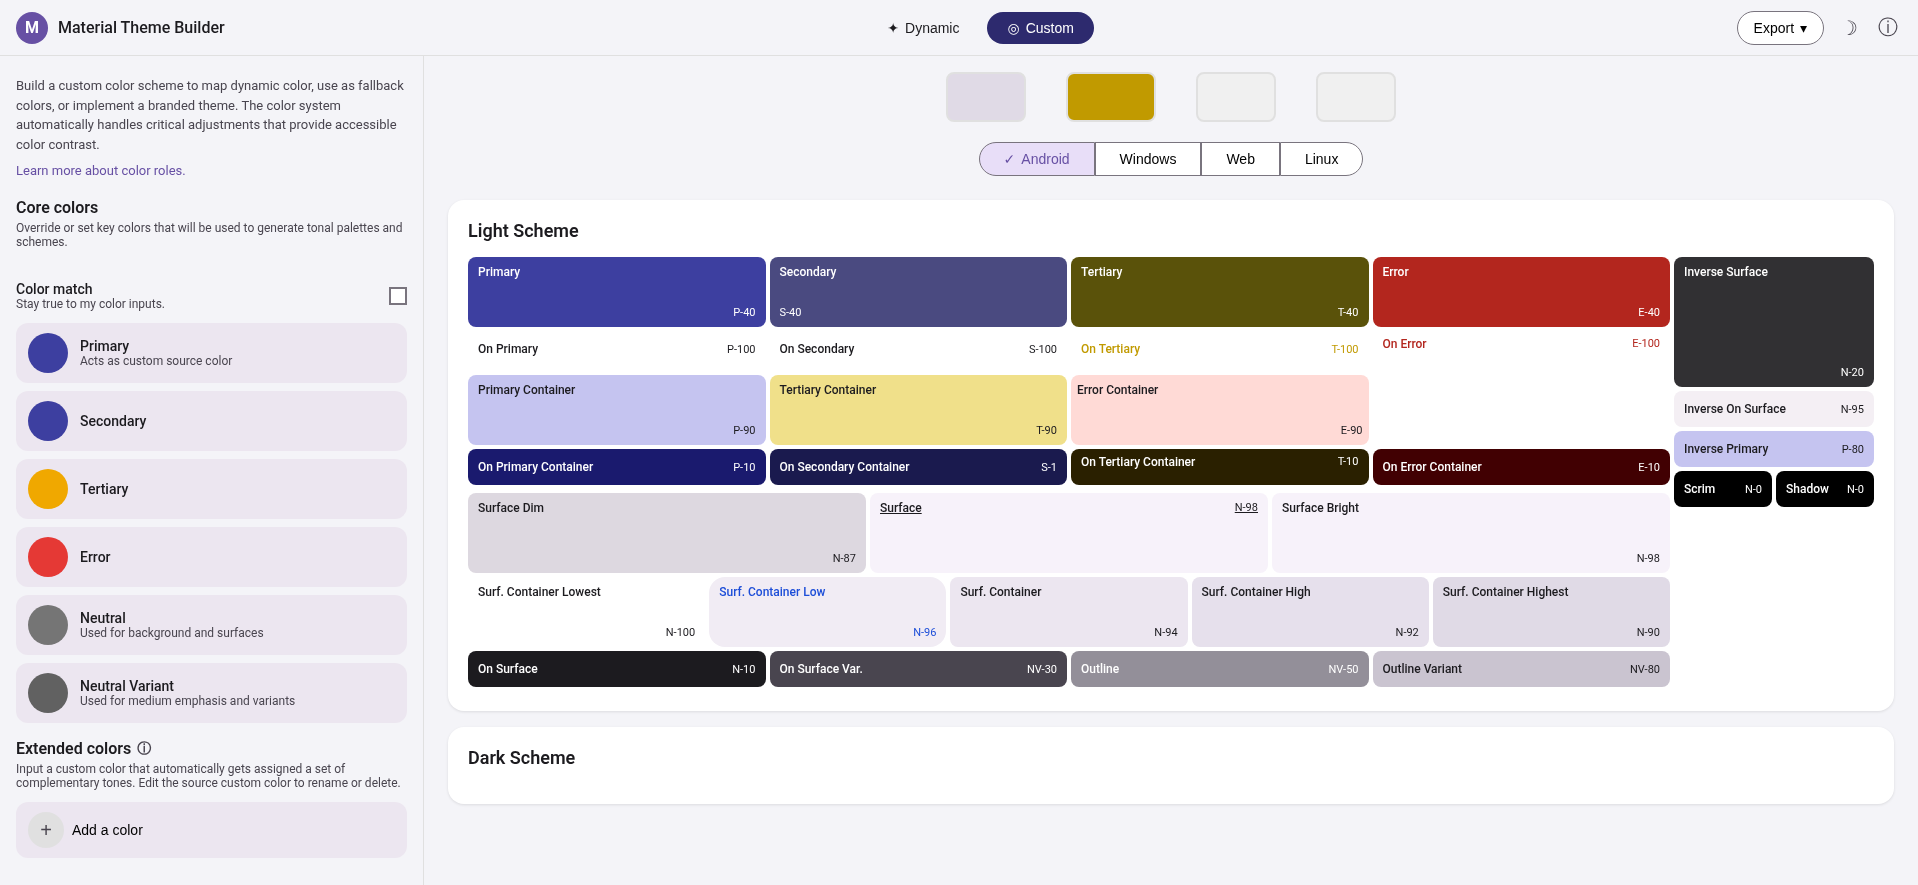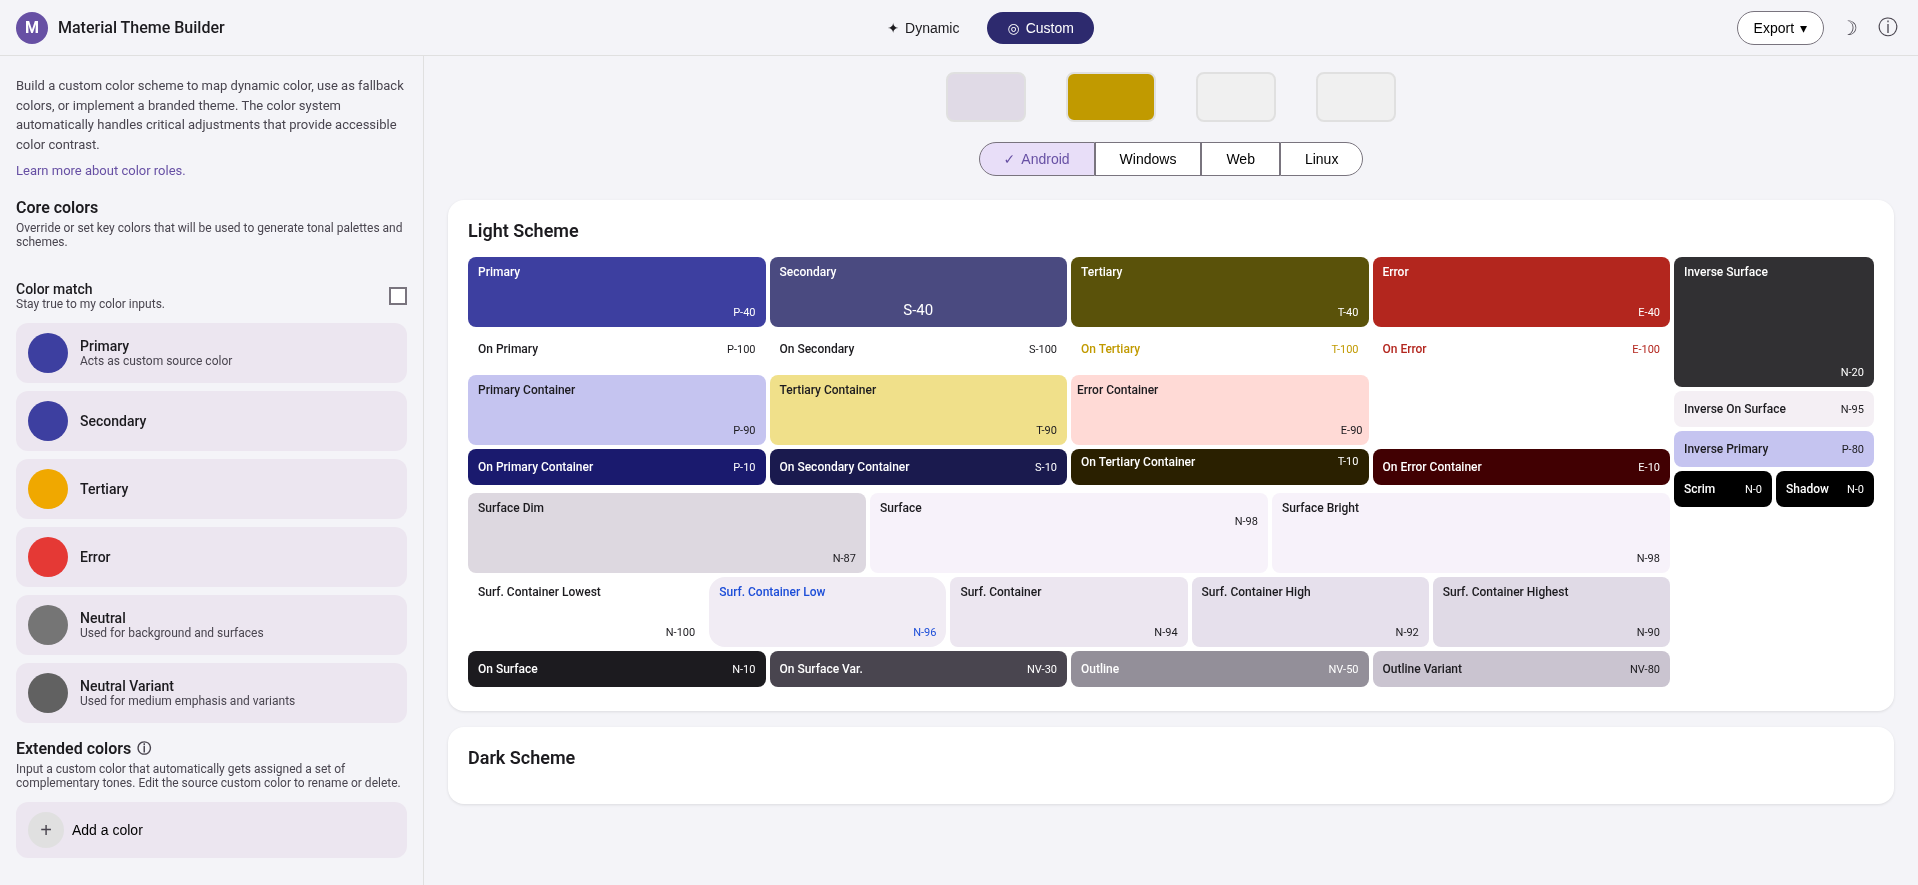--- a/index.html
+++ b/index.html
@@ -436,21 +436,21 @@
       <div class="scheme-layout">
         <div class="scheme-main">
 
           <div class="swatch-row" id="swatch-row-1">
               <div style="background: rgb(61, 63, 160); color: rgb(255, 255, 255); border-radius: 8px; padding: 8px 10px; min-height: 70px; display: flex; flex-direction: column; justify-content: space-between;">
     <span style="font-size:12px; font-weight:500;">Primary</span>
     <span style="font-size:11px; text-align:right;">P-40</span>
   </div>
               <div style="background: rgb(74, 74, 128); color: rgb(255, 255, 255); border-radius: 8px; padding: 8px 10px; min-height: 70px; display: flex; flex-direction: column; justify-content: space-between;">
     <span style="font-size:12px; font-weight:500;">Secondary</span>
-    <span style="font-size:15px; text-align:center;">S-40</span>
+    <span style="font-size:11px; text-align:left;">S-40</span>
   </div>
               <div style="background: rgb(90, 82, 10); color: rgb(255, 255, 255); border-radius: 8px; padding: 8px 10px; min-height: 70px; display: flex; flex-direction: column; justify-content: space-between;">
     <span style="font-size:12px; font-weight:500;">Tertiary</span>
     <span style="font-size:11px; text-align:right;">T-40</span>
   </div>
               <div style="background: rgb(179, 38, 30); color: rgb(255, 255, 255); border-radius: 8px; padding: 8px 10px; min-height: 70px; display: flex; flex-direction: column; justify-content: space-between;">
     <span style="font-size:12px; font-weight:500;">Error</span>
     <span style="font-size:11px; text-align:right;">E-40</span>
   </div>
             </div>
@@ -461,21 +461,21 @@
     <span style="font-size:11px;">P-100</span>
   </div>
               <div style="background: rgb(255, 255, 255); color: rgb(28, 27, 31); border-radius: 8px; padding: 6px 10px; min-height: 36px; display: flex; align-items: center; justify-content: space-between;">
     <span style="font-size:12px; font-weight:500;">On Secondary</span>
     <span style="font-size:11px;">S-100</span>
   </div>
               <div style="background: rgb(255, 255, 255); color: rgb(193, 154, 0); border-radius: 8px; padding: 6px 10px; min-height: 36px; display: flex; align-items: center; justify-content: space-between;">
     <span style="font-size:12px; font-weight:500;">On Tertiary</span>
     <span style="font-size:11px;">T-100</span>
   </div>
-              <div style="background: rgb(255, 255, 255); color: rgb(179, 38, 30); border-radius: 8px; padding: 6px 10px; min-height: 36px; display: flex; align-items: center; justify-content: space-between;">
+              <div style="background: rgb(255, 255, 255); color: rgb(179, 38, 30); border-radius: 8px; padding: 6px 10px; min-height: 36px; display: flex; align-items: flex-start; justify-content: space-between;">
     <span style="font-size:12px; font-weight:500;">On Error</span>
     <span style="font-size:11px;">E-100</span>
   </div>
             </div>
 
           <div class="swatch-row" id="swatch-row-2">
               <div style="background: rgb(197, 196, 240); color: rgb(28, 27, 31); border-radius: 8px; padding: 8px 10px; min-height: 70px; display: flex; flex-direction: column; justify-content: space-between;">
     <span style="font-size:12px; font-weight:500;">Primary Container</span>
     <span style="font-size:11px; text-align:right;">P-90</span>
   </div>
@@ -489,38 +489,38 @@
   </div>
             </div>
 
           <div class="swatch-row" id="swatch-row-2-on" style="margin-bottom:8px;">
               <div style="background: rgb(26, 26, 110); color: rgb(255, 255, 255); border-radius: 8px; padding: 6px 10px; min-height: 36px; display: flex; align-items: center; justify-content: space-between;">
     <span style="font-size:12px; font-weight:500;">On Primary Container</span>
     <span style="font-size:11px;">P-10</span>
   </div>
               <div style="background: rgb(26, 26, 78); color: rgb(255, 255, 255); border-radius: 8px; padding: 6px 10px; min-height: 36px; display: flex; align-items: center; justify-content: space-between;">
     <span style="font-size:12px; font-weight:500;">On Secondary Container</span>
-    <span style="font-size:11px;">S-10</span>
+    <span style="font-size:11px;">S-1</span>
   </div>
               <div style="background: rgb(42, 32, 0); color: rgb(255, 255, 255); border-radius: 8px; padding: 6px 10px; min-height: 36px; display: flex; align-items: flex-start; justify-content: space-between;">
     <span style="font-size:12px; font-weight:500;">On Tertiary Container</span>
     <span style="font-size:11px;">T-10</span>
   </div>
               <div style="background: rgb(65, 0, 2); color: rgb(255, 255, 255); border-radius: 8px; padding: 6px 10px; min-height: 36px; display: flex; align-items: center; justify-content: space-between;">
     <span style="font-size:12px; font-weight:500;">On Error Container</span>
     <span style="font-size:11px;">E-10</span>
   </div>
             </div>
 
           <div style="display:grid; grid-template-columns: 1fr 1fr 1fr; gap:4px; margin-bottom:4px;" id="surface-large-row">
               <div style="background: rgb(221, 216, 224); color: rgb(28, 27, 31); border-radius: 8px; padding: 8px 10px; min-height: 80px; display: flex; flex-direction: column; justify-content: space-between;">
     <span style="font-size:12px; font-weight:500;">Surface Dim</span>
     <span style="font-size:11px; text-align:right;">N-87</span>
   </div>
-              <div style="background: rgb(247, 242, 250); color: rgb(28, 27, 31); border-radius: 8px; padding: 8px 10px; min-height: 80px; display: flex; flex-direction: column; justify-content: flex-start;">
+              <div style="background: rgb(247, 242, 250); color: rgb(28, 27, 31); border-radius: 8px; padding: 8px 10px; min-height: 80px; display: flex; flex-direction: row; justify-content: space-between; text-decoration: underline;">
     <span style="font-size:12px; font-weight:500;">Surface</span>
     <span style="font-size:11px; text-align:right;">N-98</span>
   </div>
               <div style="background: rgb(247, 242, 250); color: rgb(28, 27, 31); border-radius: 8px; padding: 8px 10px; min-height: 80px; display: flex; flex-direction: column; justify-content: space-between;">
     <span style="font-size:12px; font-weight:500;">Surface Bright</span>
     <span style="font-size:11px; text-align:right;">N-98</span>
   </div>
             </div>
 
           <div style="display:grid; grid-template-columns: 1fr 1fr 1fr 1fr 1fr; gap:4px; margin-bottom:4px;" id="surf-container-row">

